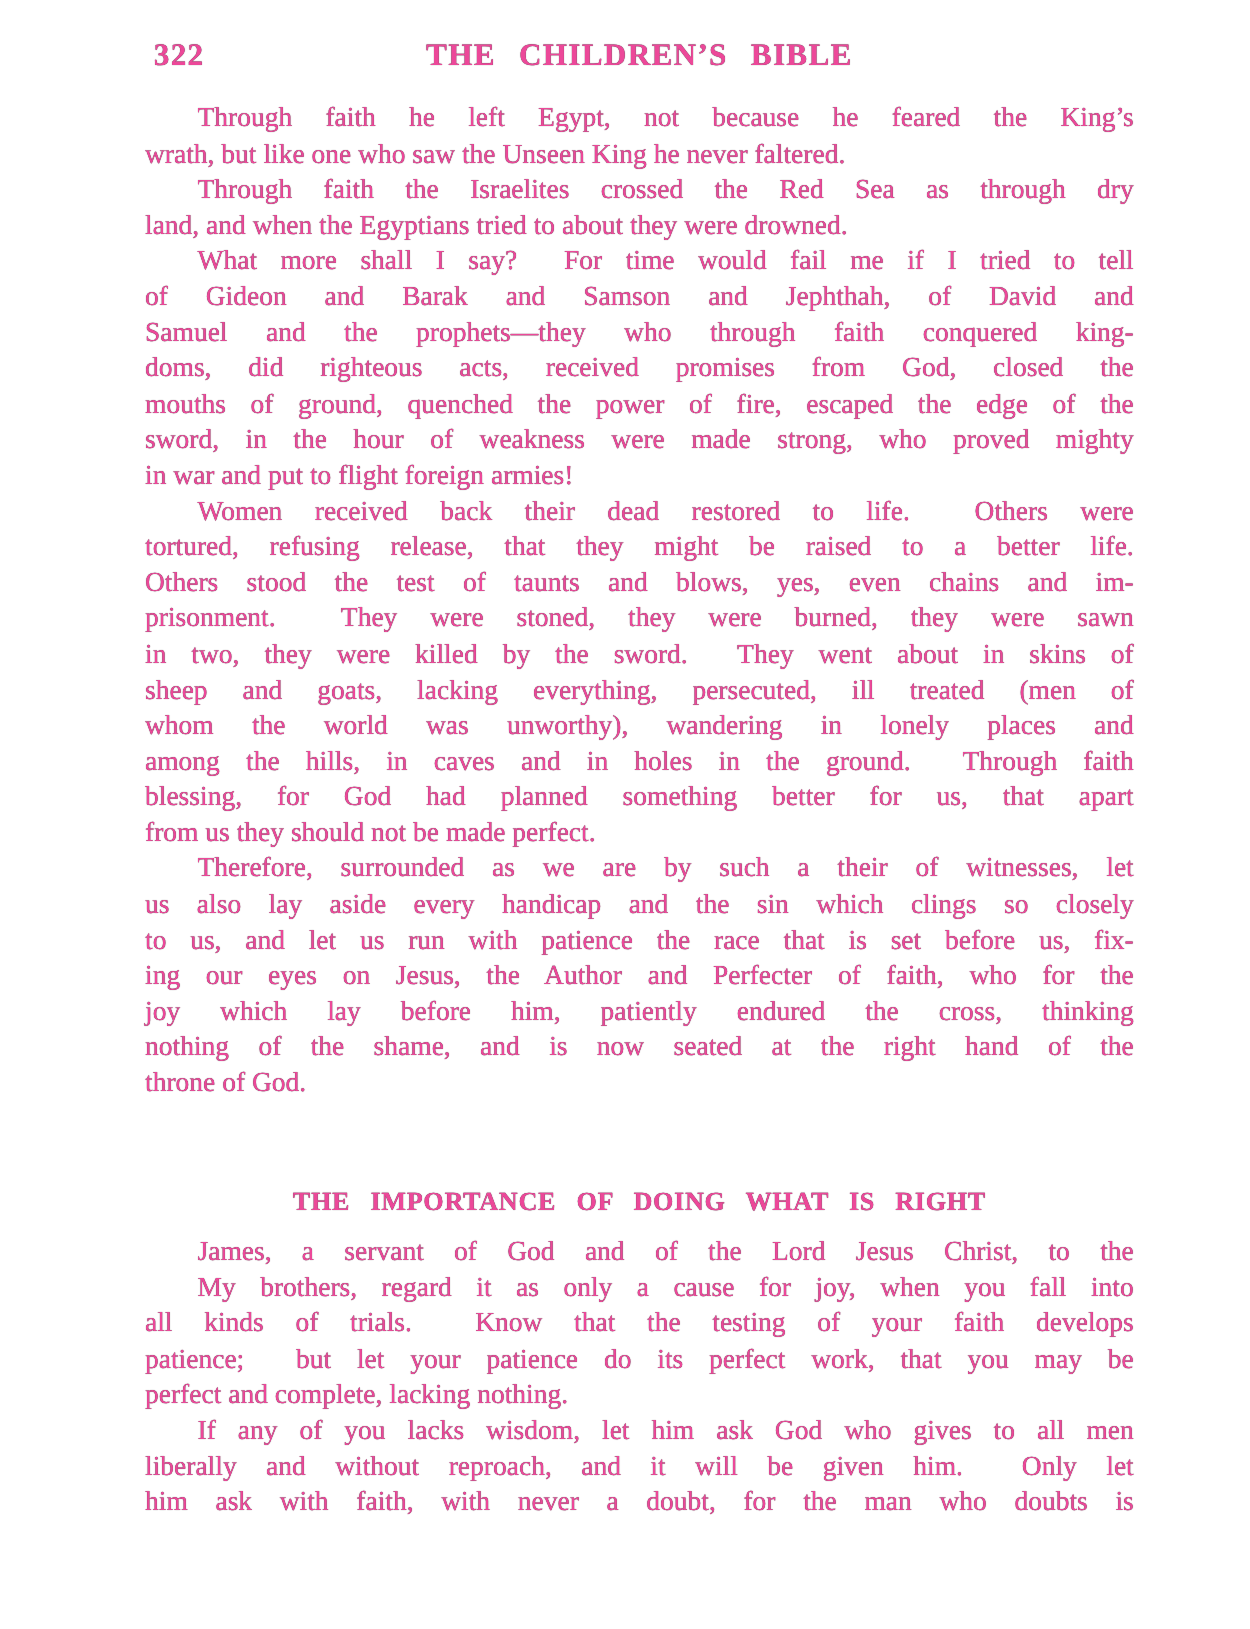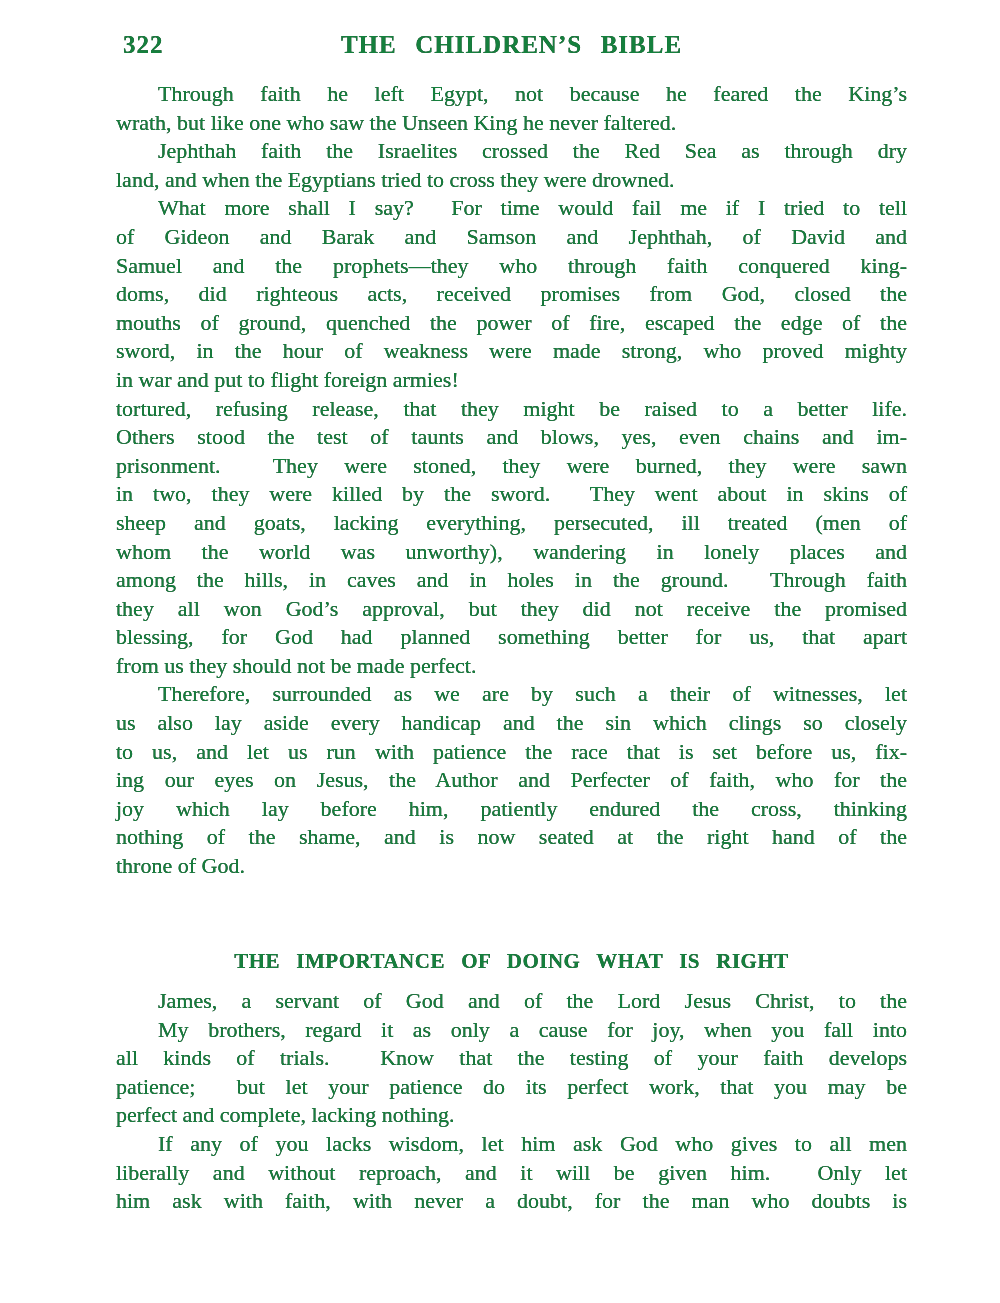--- a/index.html
+++ b/index.html
@@ -5,21 +5,21 @@
   html, body {
     margin: 0;
     padding: 0;
     background: #ffffff;
   }
   .page {
     position: relative;
     width: 1000px;
     height: 1303px;
     background: #ffffff;
-    color: #15803d;
+    color: #ec4899;
     font-family: "Liberation Serif", "DejaVu Serif", serif;
     overflow: hidden;
   }
   .content {
     position: absolute;
     left: 116px;
     top: 0;
     width: 791px;
     height: 100%;
   }
@@ -85,37 +85,37 @@
   <div class="content">
 
     <div class="runhead">
       <span class="pagenum">322</span>
       <div class="runtitle">THE CHILDREN’S BIBLE</div>
     </div>
 
     <div class="body-block" id="block-top">
         <div class="ln ind">Through faith he left Egypt, not because he feared the King’s</div>
         <div class="ln last">wrath, but like one who saw the Unseen King he never faltered.</div>
-        <div class="ln ind">Jephthah faith the Israelites crossed the Red Sea as through dry</div>
-        <div class="ln last">land, and when the Egyptians tried to cross they were drowned.</div>
+        <div class="ln ind">Through faith the Israelites crossed the Red Sea as through dry</div>
+        <div class="ln last">land, and when the Egyptians tried to about they were drowned.</div>
         <div class="ln ind">What more shall I say?&nbsp; For time would fail me if I tried to tell</div>
         <div class="ln">of Gideon and Barak and Samson and Jephthah, of David and</div>
         <div class="ln">Samuel and the prophets—they who through faith conquered king-</div>
         <div class="ln">doms, did righteous acts, received promises from God, closed the</div>
         <div class="ln">mouths of ground, quenched the power of fire, escaped the edge of the</div>
         <div class="ln">sword, in the hour of weakness were made strong, who proved mighty</div>
         <div class="ln last">in war and put to flight foreign armies!</div>
+        <div class="ln ind">Women received back their dead restored to life.&nbsp; Others were</div>
         <div class="ln">tortured, refusing release, that they might be raised to a better life.</div>
         <div class="ln">Others stood the test of taunts and blows, yes, even chains and im-</div>
         <div class="ln">prisonment.&nbsp; They were stoned, they were burned, they were sawn</div>
         <div class="ln">in two, they were killed by the sword.&nbsp; They went about in skins of</div>
         <div class="ln">sheep and goats, lacking everything, persecuted, ill treated (men of</div>
         <div class="ln">whom the world was unworthy), wandering in lonely places and</div>
         <div class="ln">among the hills, in caves and in holes in the ground.&nbsp; Through faith</div>
-        <div class="ln">they all won God’s approval, but they did not receive the promised</div>
         <div class="ln">blessing, for God had planned something better for us, that apart</div>
         <div class="ln last">from us they should not be made perfect.</div>
         <div class="ln ind">Therefore, surrounded as we are by such a their of witnesses, let</div>
         <div class="ln">us also lay aside every handicap and the sin which clings so closely</div>
         <div class="ln">to us, and let us run with patience the race that is set before us, fix-</div>
         <div class="ln">ing our eyes on Jesus, the Author and Perfecter of faith, who for the</div>
         <div class="ln">joy which lay before him, patiently endured the cross, thinking</div>
         <div class="ln">nothing of the shame, and is now seated at the right hand of the</div>
         <div class="ln last">throne of God.</div>
       </div>

